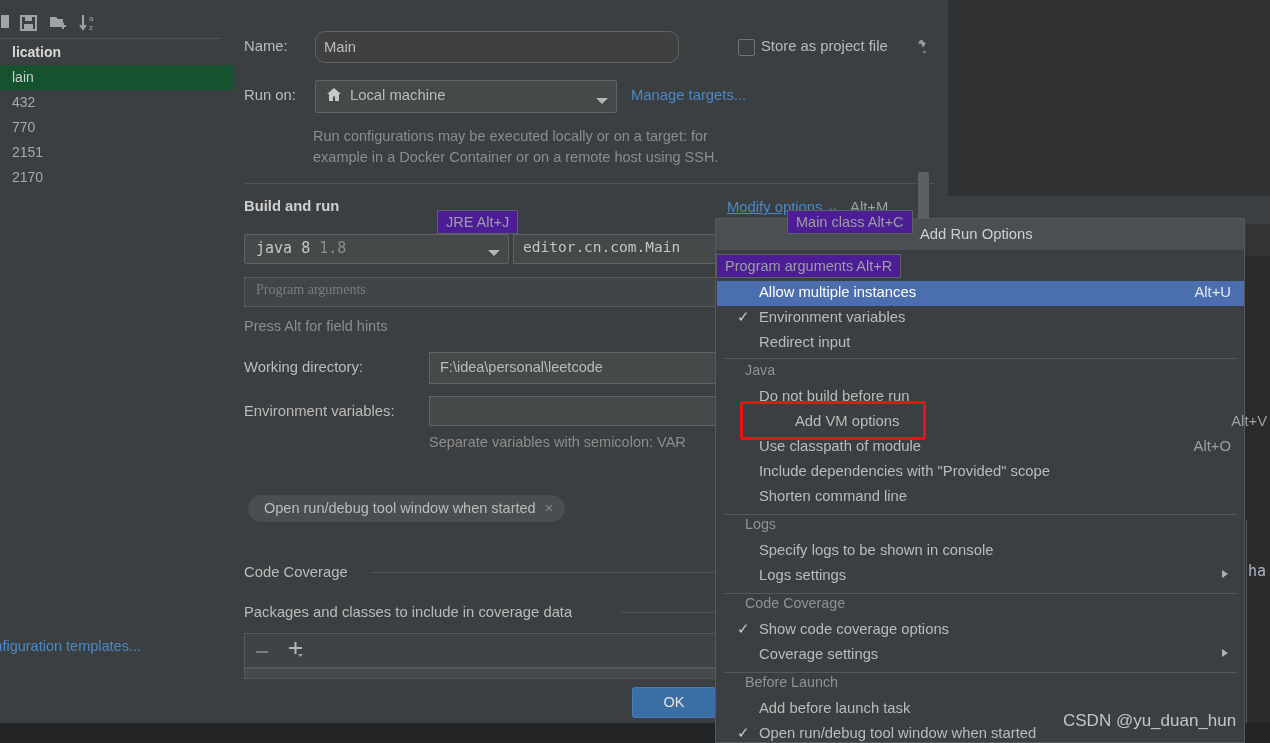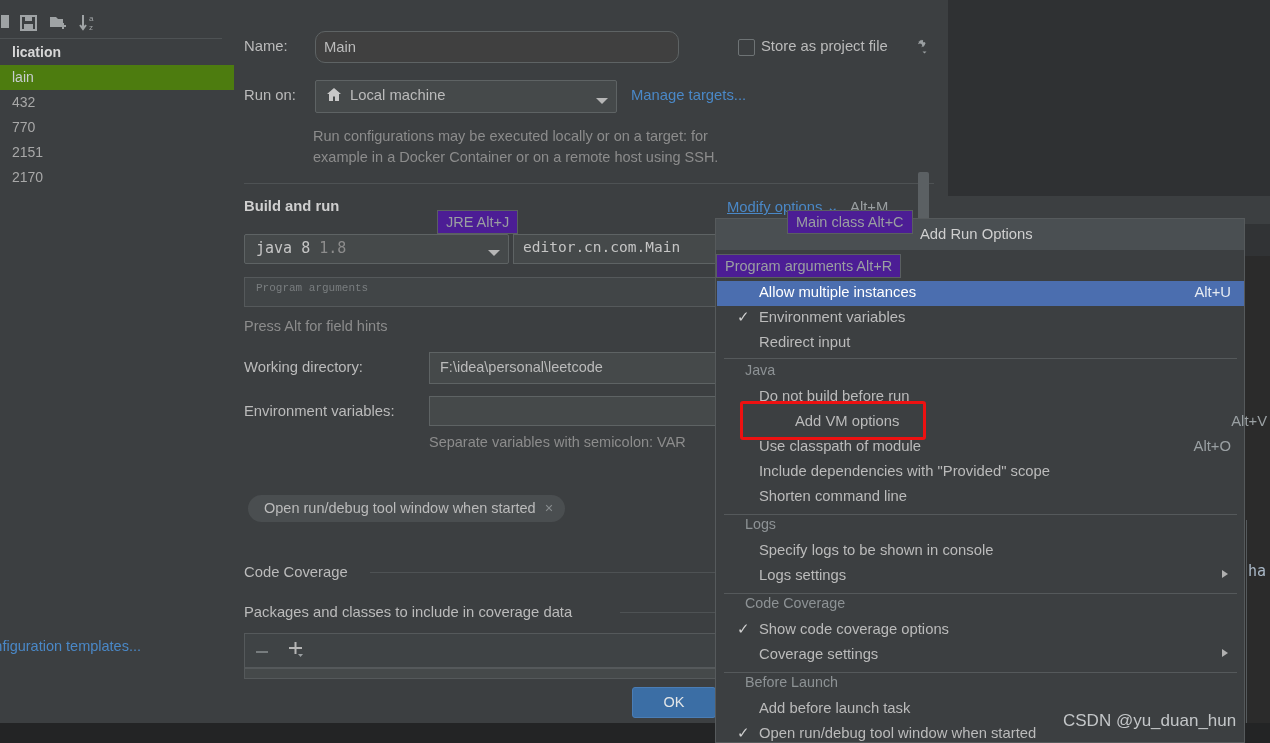--- a/index.html
+++ b/index.html
@@ -27,21 +27,21 @@
   #ide-left-divider{left:236px;top:0;width:1px;height:677px;background:#555a5d;}
 
   
   #left-panel{left:0;top:0;width:236px;height:677px;background:#3c3f41;}
   #toolbar{left:0;top:6px;width:236px;height:32px;}
   .tb-icon{position:absolute;top:6px;width:22px;height:22px;}
   #tb-sep{left:0;top:38px;width:222px;height:1px;background:#4e5254;}
   #tree{left:0;top:40px;width:222px;}
   .tree-row{height:25px;line-height:25px;padding-left:12px;font-size:14px;color:#a8a8a8;white-space:nowrap;}
   .tree-row.group{color:#d7d7d7;font-weight:bold;}
-  .tree-row.sel{background:#4d7c0f;color:#c8cdd0;width:222px;}
+  .tree-row.sel{background:#14532d;color:#c8cdd0;width:222px;}
   #templates-link{left:-50px;top:638px;color:#4a88c7;font-size:14.5px;white-space:nowrap;}
   #left-bottom-sep{left:0;top:677px;width:236px;height:1px;background:#555a5d;}
 
   
   #dialog{left:236px;top:0;width:704px;height:677px;background:#3c3f41;}
   #dialog-bottom{left:0px;top:677px;width:940px;height:46px;background:#3c3f41;}
   #btn-ok{left:632px;top:687px;width:82px;height:29px;background:#3b6ea5;border:1px solid #4a7db5;border-radius:3px;color:#e3e6e8;font-size:14.5px;text-align:center;line-height:29px;cursor:pointer;}
 
   .lbl{color:#bbbbbb;font-size:14.8px;}
 
@@ -71,21 +71,21 @@
   #build-run-title{left:244px;top:198px;color:#cfcfcf;font-weight:bold;font-size:14.8px;}
 
   #jre-combo{left:244px;top:234px;width:263px;height:28px;background:#45494a;border:1px solid #5e6364;border-radius:2px;}
   #jre-text{left:256px;top:239px;font-family:"DejaVu Sans Mono", monospace;font-size:15px;color:#c5c5c5;}
   #jre-ver{color:#8c8c8c;}
   #jre-arrow{left:487px;top:245px;}
   #mainclass-field{left:513px;top:234px;width:290px;height:28px;background:#45494a;border:1px solid #5e6364;}
   #mainclass-text{left:523px;top:239px;font-family:"DejaVu Sans Mono", monospace;font-size:14.5px;color:#c5c5c5;}
 
   #progargs-field{left:244px;top:277px;width:690px;height:28px;background:#414547;border:1px solid #55595b;}
-  #progargs-text{left:256px;top:282px;font-family:Liberation Mono, monospace;font-size:11px;color:#797d7f;}
+  #progargs-text{left:256px;top:282px;font-family:Liberation Serif, serif;font-size:14px;color:#797d7f;}
   #press-alt{left:244px;top:318px;color:#8c8c8c;font-size:14.5px;}
 
   #wd-label{left:244px;top:359px;}
   #wd-field{left:429px;top:352px;width:290px;height:30px;background:#45494a;border:1px solid #5e6364;}
   #wd-text{left:440px;top:359px;font-size:14.5px;color:#bbbbbb;}
 
   #env-label{left:244px;top:403px;}
   #env-field{left:429px;top:396px;width:290px;height:28px;background:#45494a;border:1px solid #5e6364;}
   #env-hint{left:429px;top:434px;color:#8c8c8c;font-size:14.5px;white-space:nowrap;}
 

